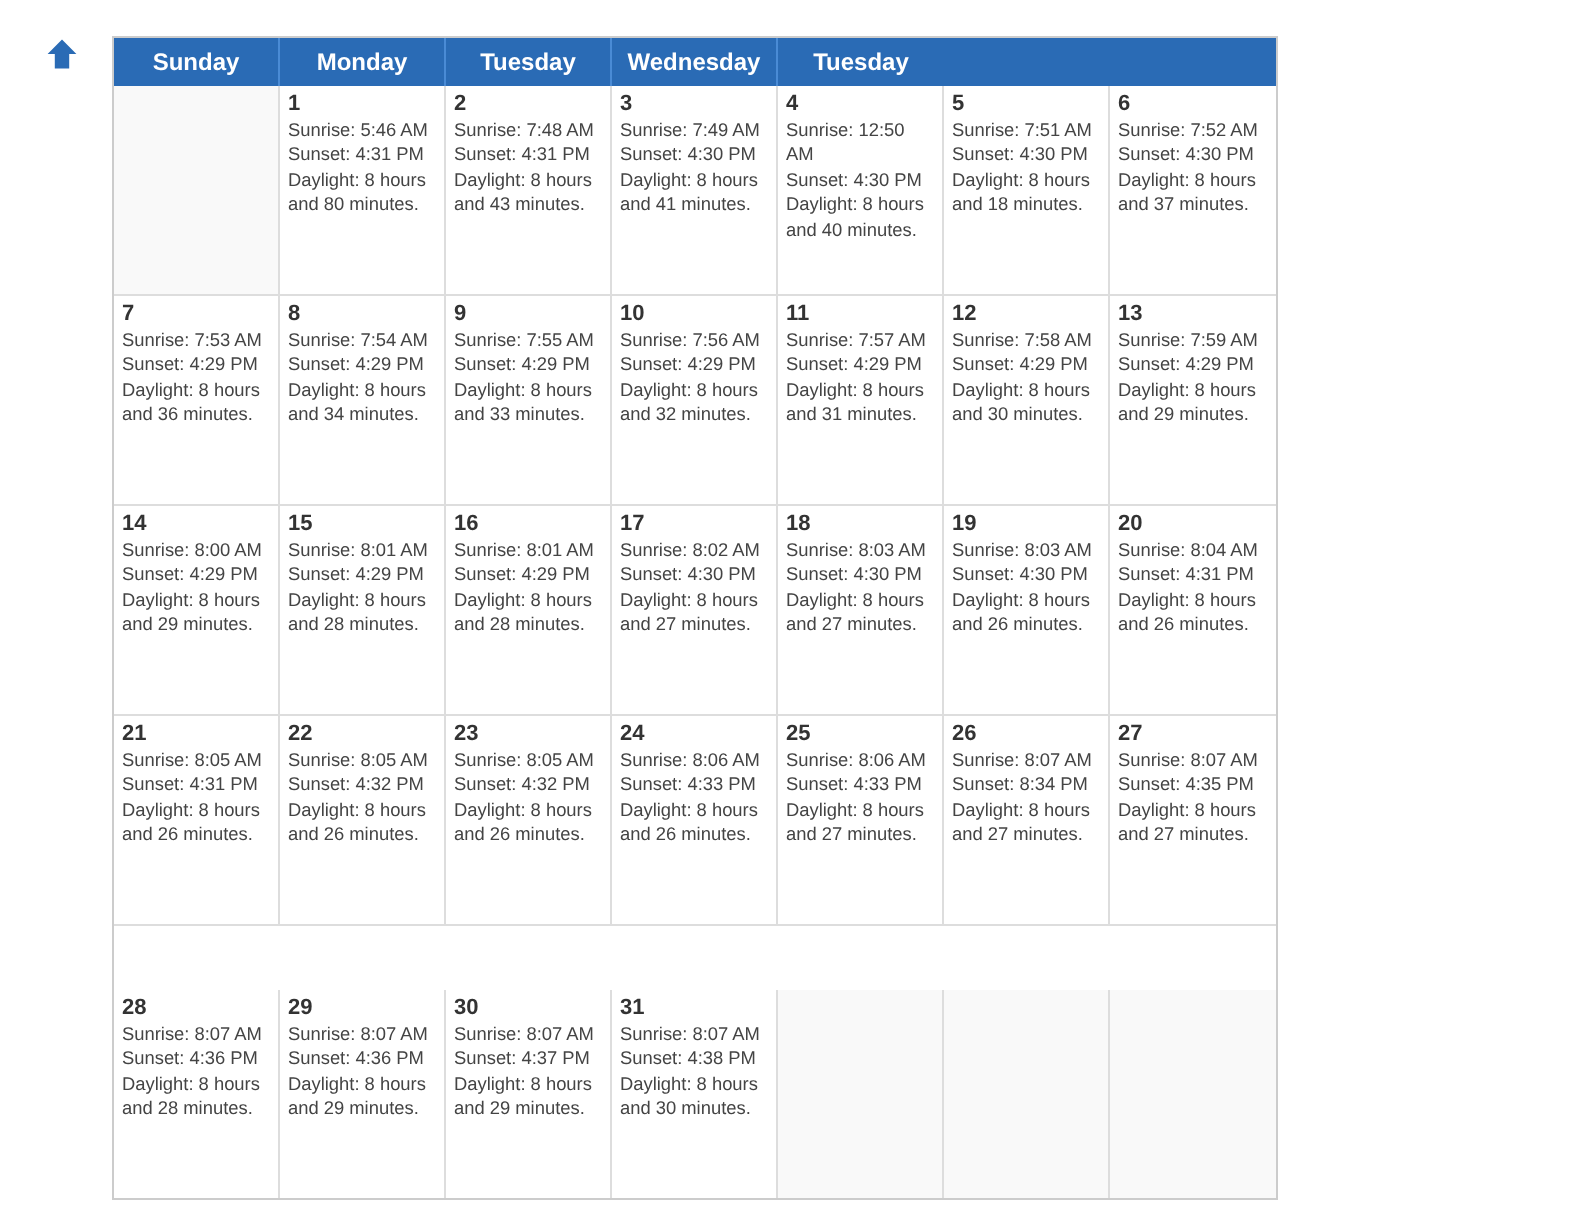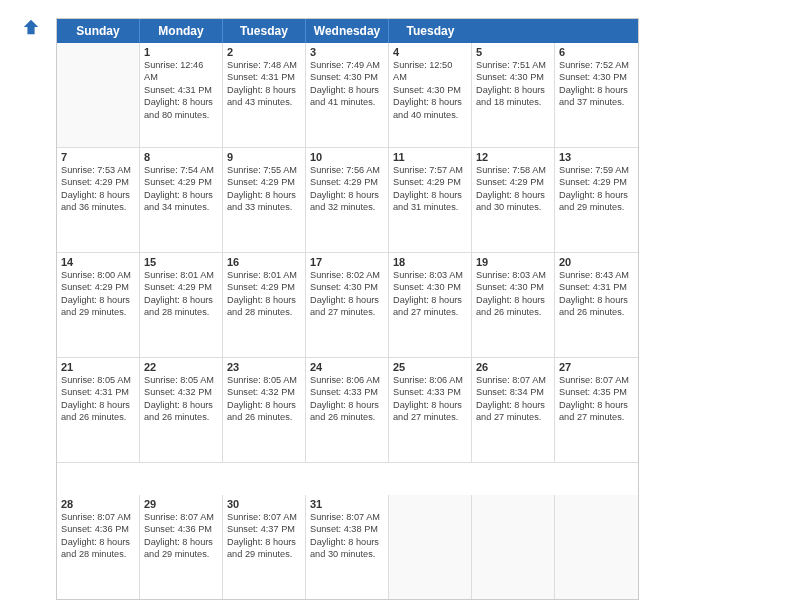--- a/index.html
+++ b/index.html
@@ -154,21 +154,21 @@
         <div class="cal-header-cell">Monday</div>
         <div class="cal-header-cell">Tuesday</div>
         <div class="cal-header-cell">Wednesday</div>
         <div class="cal-header-cell">Tuesday</div>
       </div>
     <div class="cal-body">
     <div class="cal-row">
           <div class="cal-cell empty"></div>
           <div class="cal-cell">
             <span class="day-num">1</span>
-            <span class="cell-line">Sunrise: 12:46 AM</span>
+            <span class="cell-line">Sunrise: 5:46 AM</span>
             <span class="cell-line">Sunset: 4:31 PM</span>
             <span class="cell-line">Daylight: 8 hours</span>
             <span class="cell-line">and 80 minutes.</span>
           </div>
           <div class="cal-cell">
             <span class="day-num">2</span>
             <span class="cell-line">Sunrise: 7:48 AM</span>
             <span class="cell-line">Sunset: 4:31 PM</span>
             <span class="cell-line">Daylight: 8 hours</span>
             <span class="cell-line">and 43 minutes.</span>
@@ -291,21 +291,21 @@
           </div>
           <div class="cal-cell">
             <span class="day-num">19</span>
             <span class="cell-line">Sunrise: 8:03 AM</span>
             <span class="cell-line">Sunset: 4:30 PM</span>
             <span class="cell-line">Daylight: 8 hours</span>
             <span class="cell-line">and 26 minutes.</span>
           </div>
           <div class="cal-cell">
             <span class="day-num">20</span>
-            <span class="cell-line">Sunrise: 8:43 AM</span>
+            <span class="cell-line">Sunrise: 8:04 AM</span>
             <span class="cell-line">Sunset: 4:31 PM</span>
             <span class="cell-line">Daylight: 8 hours</span>
             <span class="cell-line">and 26 minutes.</span>
           </div>
         </div>
         <div class="cal-row">
           <div class="cal-cell">
             <span class="day-num">21</span>
             <span class="cell-line">Sunrise: 8:05 AM</span>
             <span class="cell-line">Sunset: 4:31 PM</span>

